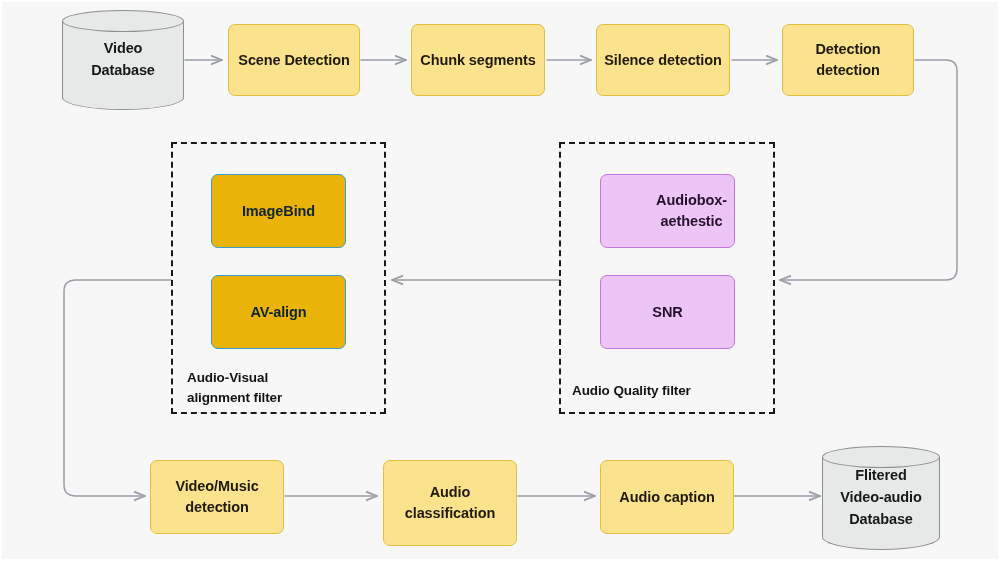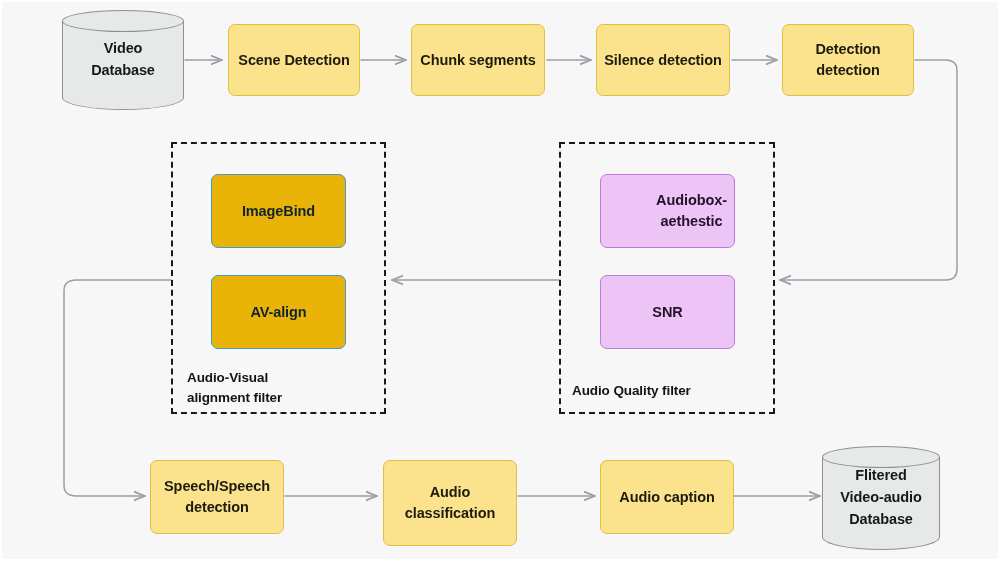--- a/index.html
+++ b/index.html
@@ -220,21 +220,21 @@
   <div class="node model-aq" style="left:598px; top:172px; width:135px; height:74px;padding-left:48px;">
     <span class="lbl">Audiobox-
 aethestic</span>
   </div>
   <div class="node model-aq" style="left:598px; top:273px; width:135px; height:74px;">
     <span class="lbl">SNR</span>
   </div>
   <div class="group-label" style="left:570px; top:379px; width:196px;">Audio Quality filter</div>
 
   <div class="node proc" style="left:148px; top:458px; width:134px; height:74px;">
-    <span class="lbl">Speech/Speech
+    <span class="lbl">Video/Music
 detection</span>
   </div>
 
   <div class="node proc" style="left:381px; top:458px; width:134px; height:86px;">
     <span class="lbl">Audio
 classification</span>
   </div>
 
   <div class="node proc" style="left:598px; top:458px; width:134px; height:74px;">
     <span class="lbl">Audio caption</span>

